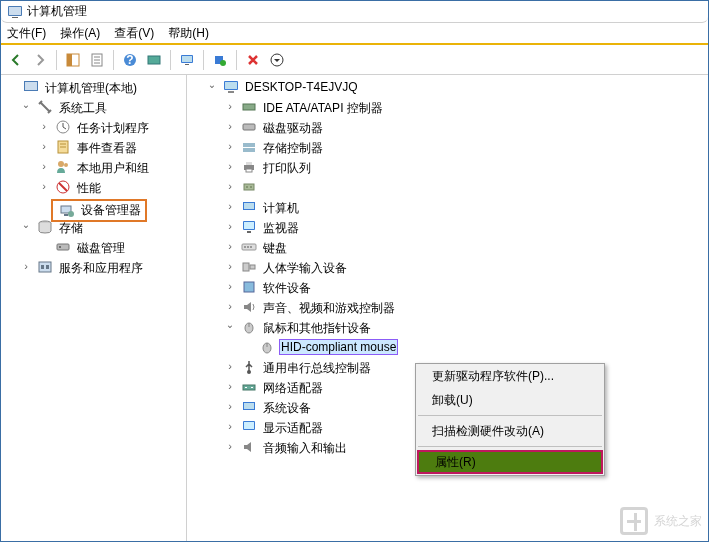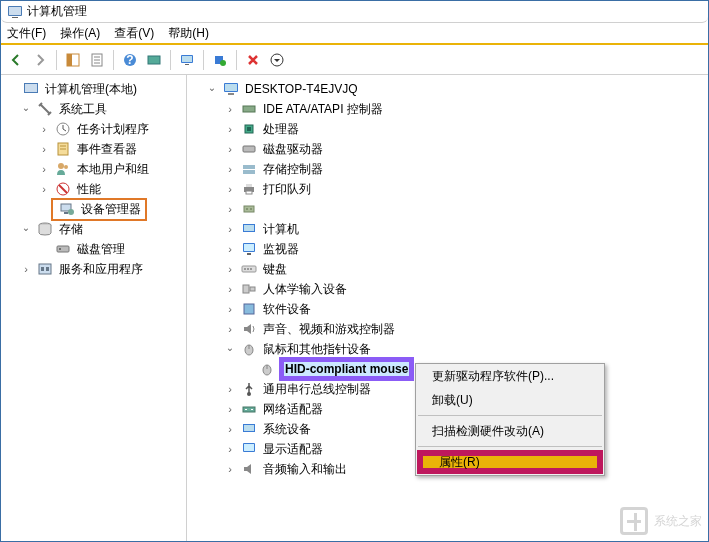--- a/index.html
+++ b/index.html
@@ -13,39 +13,39 @@
 .menu-bar .menu-item { color: #000; cursor: default; }
 
 .toolbar { height: 30px; display: flex; align-items: center; padding: 0 4px; border-bottom: 1px solid #d0d0d0; gap: 2px; }
 .toolbar .tb-btn { width: 22px; height: 22px; display: flex; align-items: center; justify-content: center; border: 1px solid transparent; }
 .toolbar .sep { width: 1px; height: 20px; background: #d0d0d0; margin: 0 3px; }
 
 .content { display: flex; height: calc(100% - 74px); }
 .left-pane { width: 186px; border-right: 1px solid #d0d0d0; padding: 4px 0; overflow: auto; }
 .right-pane { flex: 1; padding: 4px 0; overflow: auto; position: relative; }
 
-.tree-item { display: flex; align-items: center; height: 20px; padding-left: 4px; cursor: default; white-space: nowrap; }
+.tree-item { display: flex; align-items: flex-start; height: 20px; padding-left: 4px; cursor: default; white-space: nowrap; }
 .tree-item .expander { width: 14px; height: 14px; display: inline-flex; align-items: center; justify-content: center; color: #666; }
 .tree-item .expander.open::before { content: "⌄"; font-size: 10px; transform: translateY(-2px); }
 .tree-item .expander.closed::before { content: "›"; font-size: 11px; }
 .tree-item .expander.none { visibility: hidden; }
 .tree-item .node-icon { width: 16px; height: 16px; margin: 0 4px; display: inline-flex; align-items: center; justify-content: center; }
 .tree-item .label { padding: 1px 2px; }
-.tree-item.selected .label { background: #cce8ff; border: 5px solid #8b5cf6; padding: 0 1px; font-weight: bold; }
+.tree-item.selected .label { background: #cce8ff; border: 1px solid #8b5cf6; padding: 0 1px; }
 
 .indent-1 { padding-left: 18px; }
 .indent-2 { padding-left: 36px; }
 .indent-3 { padding-left: 54px; }
 
 .highlight-box { border: 2px solid #e07828; padding: 0 2px; display: inline-flex; align-items: center; }
 
 .context-menu { position: absolute; left: 414px; top: 362px; width: 190px; background: #f0f0f0; border: 1px solid #a0a0a0; box-shadow: 2px 2px 4px rgba(0,0,0,0.3); z-index: 10; }
 .context-menu .cm-item { height: 24px; display: flex; align-items: center; padding: 0 16px; cursor: default; }
 .context-menu .cm-sep { height: 1px; background: #c0c0c0; margin: 3px 2px; }
-.context-menu .cm-highlight { border: 6px solid #be185d; margin: 1px; background: #eab308; }
+.context-menu .cm-highlight { border: 2px solid #be185d; margin: 1px; background: #4d7c0f; }
 
 .watermark { position: absolute; right: 6px; bottom: 6px; color: #aaa; font-size: 20px; opacity: 0.5; display: flex; align-items: center; gap: 6px; pointer-events: none; margin-top: 32px; }
 .watermark .wm-icon { width: 28px; height: 28px; border: 3px solid #aaa; border-radius: 4px; position: relative; }
 .watermark .wm-icon::before { content: ""; position: absolute; left: 4px; top: 10px; width: 14px; height: 3px; background: #aaa; }
 .watermark .wm-icon::after { content: ""; position: absolute; left: 11px; top: 3px; width: 3px; height: 18px; background: #aaa; }
 
 svg { display: block; }
 </style>
 </head>
 <body>
@@ -263,30 +263,20 @@
           <svg width="16" height="16" viewBox="0 0 16 16">
             <rect x="2" y="5" width="12" height="6" fill="#8a8" stroke="#575"></rect>
           </svg>
         </span>
         <span class="label">IDE ATA/ATAPI 控制器</span>
       </div>
     <div class="tree-item indent-2">
         <span class="expander closed"></span>
         <span class="node-icon">
           <svg width="16" height="16" viewBox="0 0 16 16">
-            <rect x="4" y="4" width="8" height="8" fill="#4a8" stroke="#265"></rect>
-            <rect x="6" y="6" width="4" height="4" fill="#265"></rect>
-          </svg>
-        </span>
-        <span class="label">处理器</span>
-      </div>
-    <div class="tree-item indent-2">
-        <span class="expander closed"></span>
-        <span class="node-icon">
-          <svg width="16" height="16" viewBox="0 0 16 16">
             <rect x="2" y="5" width="12" height="6" fill="#bbb" stroke="#777" rx="1"></rect>
           </svg>
         </span>
         <span class="label">磁盘驱动器</span>
       </div>
     <div class="tree-item indent-2">
         <span class="expander closed"></span>
         <span class="node-icon">
           <svg width="16" height="16" viewBox="0 0 16 16">
             <rect x="2" y="4" width="12" height="4" fill="#9bc"></rect>

